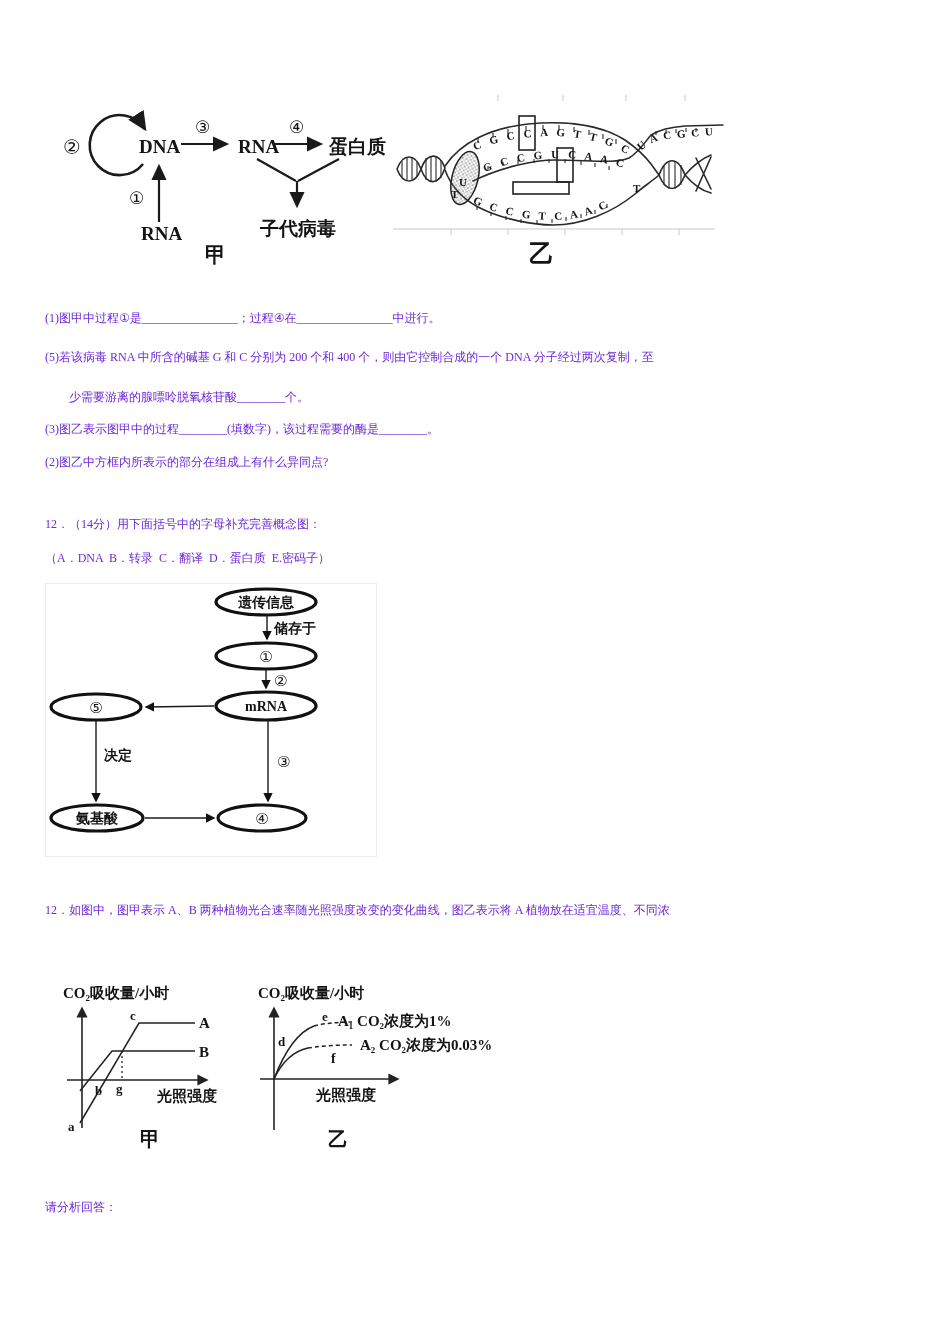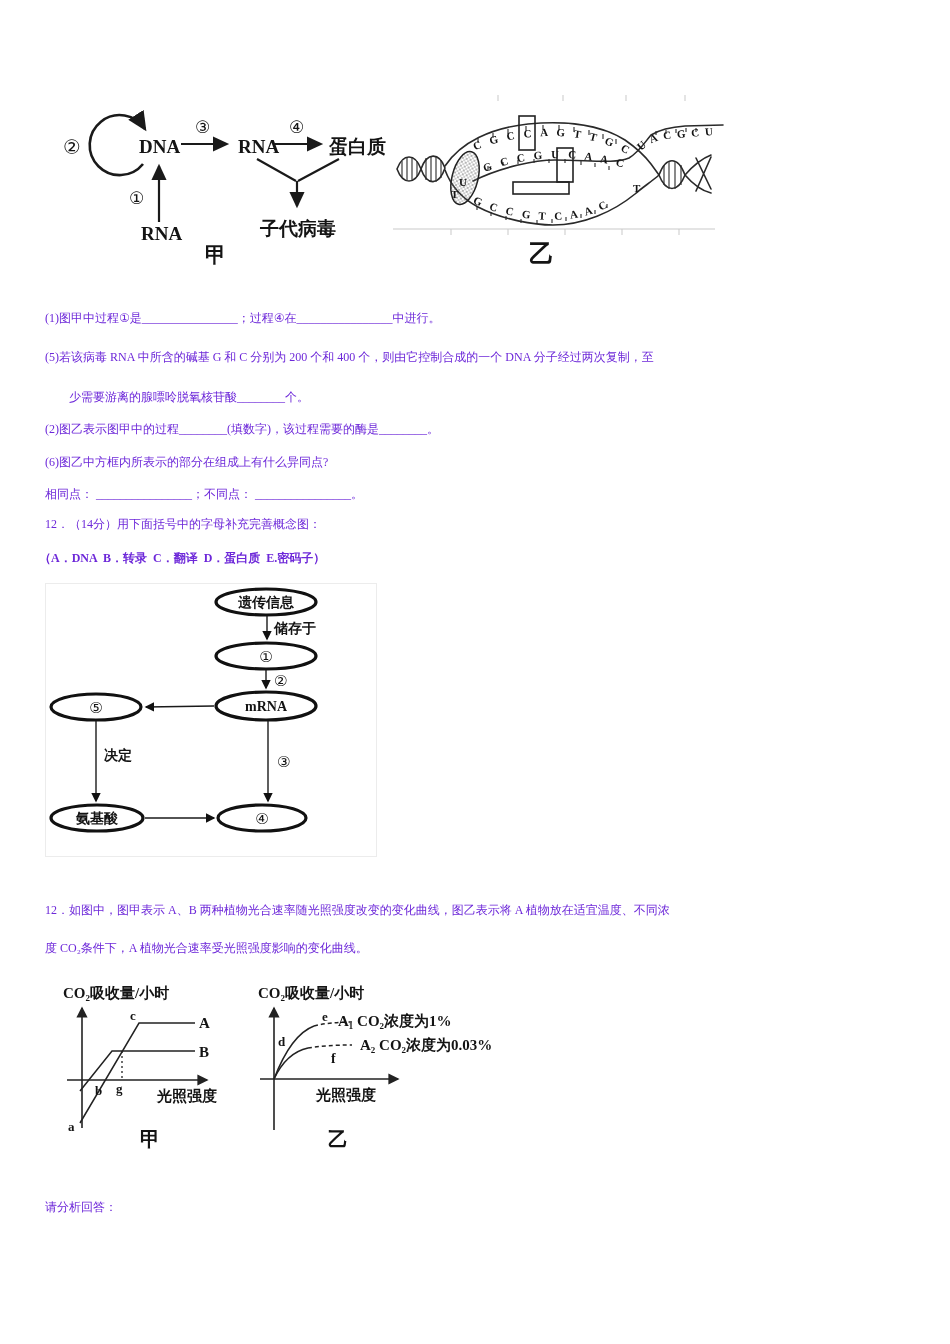--- a/index.html
+++ b/index.html
@@ -100,26 +100,25 @@
       <path class="tick" d="M271,75 V95 M276,71 V99 M282,71 V99 M288,75 V95"></path>
       <path class="strand" d="M292,85 Q305,70 318,65 M292,85 Q305,100 318,103 M303,68 L318,99 M303,101 L318,67"></path>
     </g>
 
     <text x="136" y="172" font-size="25" font-weight="bold">乙</text>
   </svg>
 
   <div class="t" style="left:45px;top:310px;">(1)图甲中过程①是________________；过程④在________________中进行。</div>
   <div class="t" style="left:45px;top:349px;">(5)若该病毒 RNA 中所含的碱基 G 和 C 分别为 200 个和 400 个，则由它控制合成的一个 DNA 分子经过两次复制，至</div>
   <div class="t" style="left:45px;top:389px;margin-left:24px;">少需要游离的腺嘌呤脱氧核苷酸________个。</div>
-  <div class="t" style="left:45px;top:421px;">(2)图乙表示图甲中的过程________(填数字)，该过程需要的酶是________。</div>
-  <div class="t" style="left:45px;top:454px;">(6)图乙中方框内所表示的部分在组成上有什么异同点?</div>
-  <div class="t" style="left:45px;top:486px;">相同点： ________________；不同点： ________________。</div>
+  <div class="t" style="left:45px;top:421px;">(3)图乙表示图甲中的过程________(填数字)，该过程需要的酶是________。</div>
+  <div class="t" style="left:45px;top:454px;">(2)图乙中方框内所表示的部分在组成上有什么异同点?</div>
 
   <div class="t" style="left:45px;top:516px;">12．（14分）用下面括号中的字母补充完善概念图：</div>
-  <div class="t" style="left:39px;top:550px;font-weight:bold;">（A．DNA  B．转录  C．翻译  D．蛋白质  E.密码子）</div>
+  <div class="t" style="left:45px;top:550px;font-weight:normal;">（A．DNA  B．转录  C．翻译  D．蛋白质  E.密码子）</div>
 
   <svg style="left:45px;top:583px;border:1px solid #ececec;" width="330" height="272" viewBox="0 0 330 272">
     <defs>
       <marker id="cmA" markerWidth="9" markerHeight="9" refX="6" refY="3.5" orient="auto">
         <path d="M0,0 L7,3.5 L0,7 Z" fill="#111"></path>
       </marker>
     </defs>
     <ellipse class="node" cx="220" cy="18" rx="50" ry="13"></ellipse>
     <text class="cmtext" x="220" y="23" text-anchor="middle">遗传信息</text>
     <line x1="221" y1="32" x2="221" y2="55" class="thinline" marker-end="url(#cmA)"></line>
@@ -139,21 +138,20 @@
     <text x="231" y="183" font-size="15">③</text>
     <ellipse class="node" cx="51" cy="234" rx="46" ry="13"></ellipse>
     <text class="cmtext" x="51" y="239" text-anchor="middle">氨基酸</text>
     <ellipse class="node" cx="216" cy="234" rx="44" ry="13"></ellipse>
     <text x="216" y="240" font-size="15" text-anchor="middle">④</text>
     <line x1="99" y1="234" x2="168" y2="234" class="thinline" stroke-width="1.1" marker-end="url(#cmA)"></line>
   </svg>
 
 
   <div class="t" style="left:45px;top:902px;">12．如图中，图甲表示 A、B 两种植物光合速率随光照强度改变的变化曲线，图乙表示将 A 植物放在适宜温度、不同浓</div>
-  <div class="t" style="left:45px;top:940px;">度 CO₂条件下，A 植物光合速率受光照强度影响的变化曲线。</div>
 
   <svg style="left:55px;top:978px;" width="245" height="180" viewBox="0 0 245 180">
     <defs>
       <marker id="gjA" markerWidth="9" markerHeight="9" refX="6" refY="3.5" orient="auto">
         <path d="M0,0 L7,3.5 L0,7 Z" fill="#222"></path>
       </marker>
     </defs>
     <text x="8" y="20" font-size="15" font-weight="bold">CO₂吸收量/小时</text>
     <line x1="27" y1="150" x2="27" y2="30" class="axis" marker-end="url(#gjA)"></line>
     <line x1="12" y1="102" x2="152" y2="102" class="axis" marker-end="url(#gjA)"></line>

